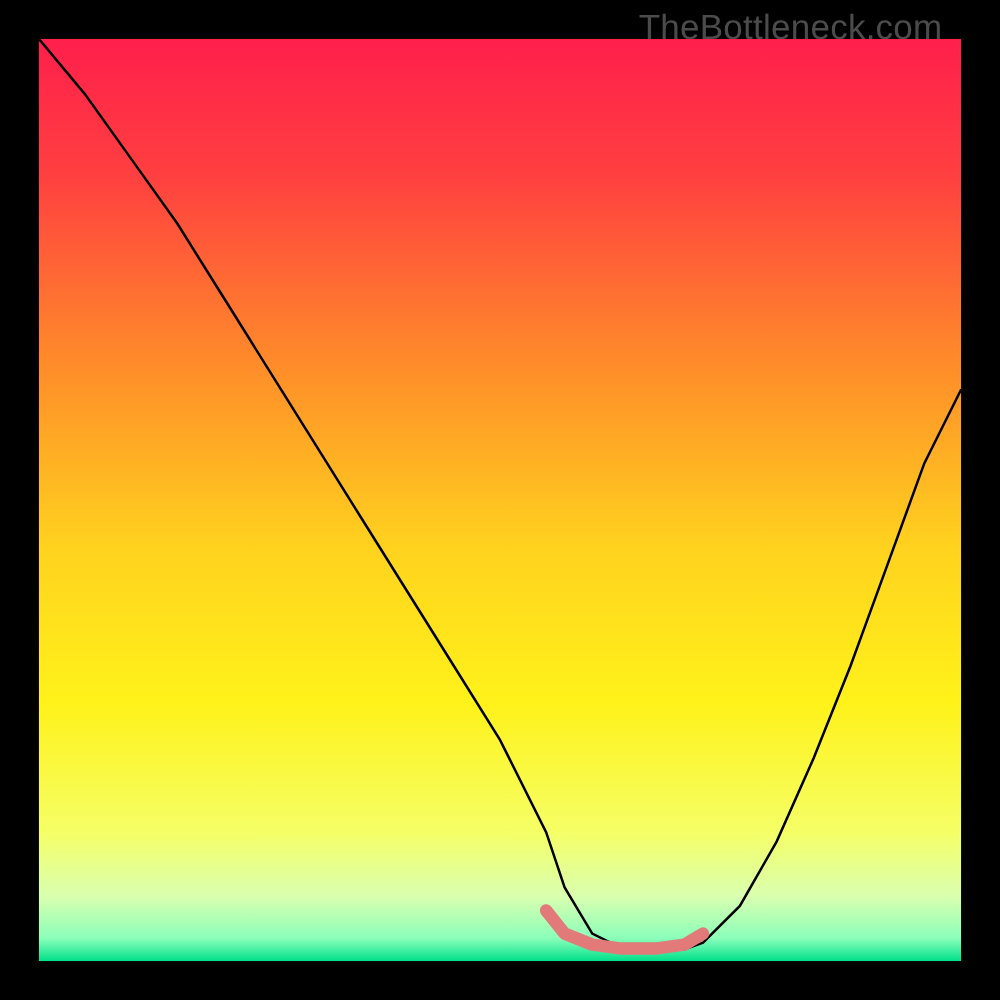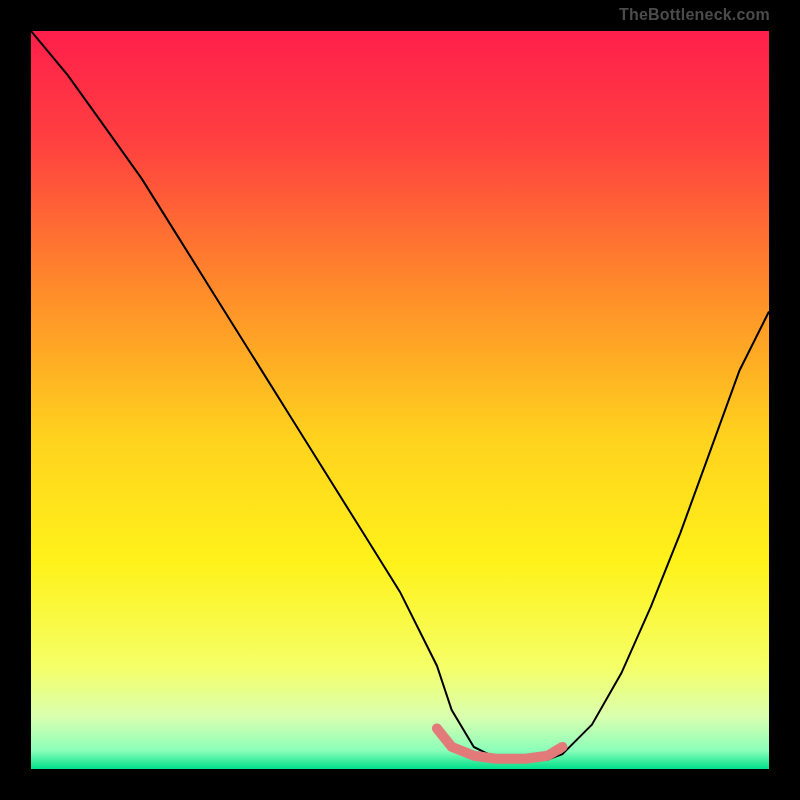--- a/index.html
+++ b/index.html
@@ -21,24 +21,24 @@
     position: absolute;
     left: 31px;
     top: 31px;
     width: 738px;
     height: 738px;
     
   }
   .watermark {
     position: absolute;
     top: 6px;
-    right: 30px;
+    right: 46px;
     color: #4b4b4b;
-    font-size: 16px;
-    font-weight: 700;
+    font-size: 28px;
+    font-weight: 400;
     letter-spacing: 0.2px;
     user-select: none;
   }
   svg { display: block; }
 </style>
 </head>
 <body>
 
 <div class="frame">
   <div class="watermark">TheBottleneck.com</div>

